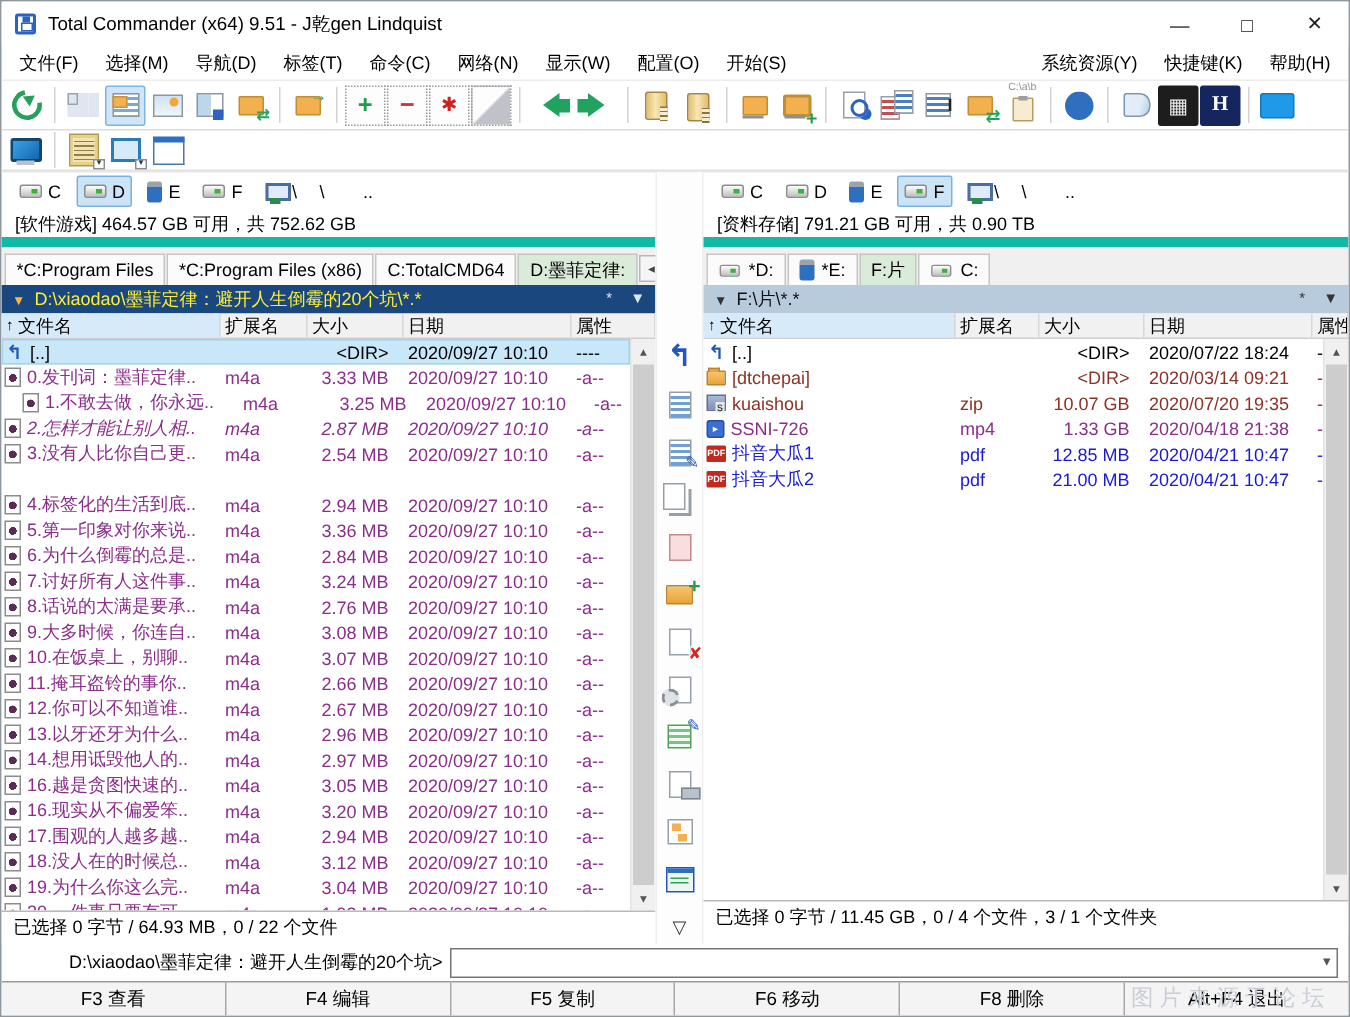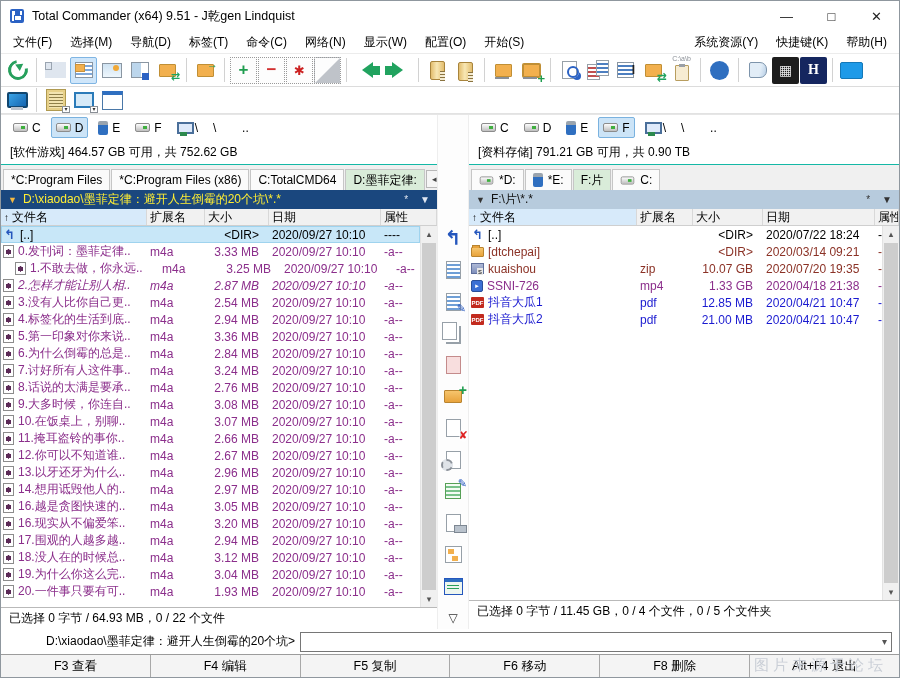--- a/index.html
+++ b/index.html
@@ -90,21 +90,21 @@
   .drivebar{height:25px;display:flex;align-items:center;gap:5px;padding:2px 7px}
   .drive-btn{height:21px;min-width:24px;display:flex;align-items:center;gap:4px;padding:1px 4px;border:1px solid transparent;border-radius:2px;font-size:12px}
   .drive-btn.active{background:#cce4f7;border-color:#7ab2df}
   .g-hdd{width:15px;height:9px;background:linear-gradient(#fdfdfd,#bfbfbf);border:1px solid #8c8c8c;border-radius:2px;position:relative;display:inline-block}
   .g-hdd::after{content:"";position:absolute;right:2px;top:2px;width:4px;height:3px;background:#3faf3f}
   .g-usb{width:10px;height:14px;background:linear-gradient(#9aa4ae 0 4px,#2f6fc0 4px);border-radius:2px;display:inline-block}
   .g-net{width:14px;height:12px;position:relative;display:inline-block}
   .g-net::before{content:"";position:absolute;top:0;left:0;width:13px;height:8px;border:2px solid #4a6f9a;background:#dfeafa}
   .g-net::after{content:"";position:absolute;bottom:0;left:3px;width:7px;height:2px;background:#2d8a4e;box-shadow:0 2px 0 -0px #2d8a4e}
 
-  .driveinfo{height:25px;display:flex;align-items:center;padding:0 9px;border-bottom:1px solid #14b8a6}
+  .driveinfo{height:25px;display:flex;align-items:center;padding:0 9px;border-bottom:7px solid #14b8a6}
 
   .tabsrow{height:25px;display:flex;align-items:flex-end;background:#f0f0f0;padding:3px 2px 0;gap:1px}
   .tab{height:21px;padding:2px 7px;background:#fbfbfb;border:1px solid #c6c6c6;border-bottom:none;display:flex;align-items:center;gap:5px;white-space:nowrap}
   .tab.active{background:#d9ecd9}
   .tab .g-hdd{transform:scale(.9)}
   .tab-scroll{margin-left:auto;display:flex;gap:2px;margin-bottom:2px}
   .tsc{width:17px;height:18px;background:#f5f5f5;border:1px solid #b8b8b8;display:flex;align-items:center;justify-content:center;font-size:9px;color:#444}
 
   .pathbar{height:19px;display:flex;align-items:center;padding:0 7px;gap:6px;font-size:12px}
   .pathbar.active{background:#1a477e;color:#ffee33}
@@ -394,21 +394,21 @@
             <div class="frow cols-l" style="color: rgb(139, 46, 139);">
               <div class="c-name">
                 <span class="fi fi-audio"></span>
                 <span>3.没有人比你自己更..</span>
               </div>
               <div class="c-ext">m4a</div>
               <div class="c-size">2.54 MB</div>
               <div class="c-date">2020/09/27 10:10</div>
               <div class="c-attr">-a--</div>
             </div>
-            <div class="frow cols-l" style="color: rgb(139, 46, 139);">
+            <div class="frow cols-l" style="color: rgb(139, 46, 139); margin-top: 17px;">
               <div class="c-name">
                 <span class="fi fi-audio"></span>
                 <span>4.标签化的生活到底..</span>
               </div>
               <div class="c-ext">m4a</div>
               <div class="c-size">2.94 MB</div>
               <div class="c-date">2020/09/27 10:10</div>
               <div class="c-attr">-a--</div>
             </div>
             <div class="frow cols-l" style="color: rgb(139, 46, 139);">
@@ -736,21 +736,21 @@
             </div>
           </div>
         <div class="scrollbar">
           <div class="sb-btn">▴</div>
           <div class="sb-track">
               <div class="sb-thumb"></div>
             </div>
           <div class="sb-btn">▾</div>
         </div>
       </div>
-      <div class="statusbar">已选择 0 字节 / 11.45 GB，0 / 4 个文件，0 / 5 个文件夹</div>
+      <div class="statusbar">已选择 0 字节 / 11.45 GB，0 / 4 个文件，3 / 1 个文件夹</div>
       <div class="rspacer"></div>
     </div>
   </div>
 
   <div class="cmdrow">
     <span class="cmdlabel">D:\xiaodao\墨菲定律：避开人生倒霉的20个坑&gt;</span>
     <div class="cmdinput">
       <span></span>
       <span class="cmd-chevron">▾</span>
     </div>

